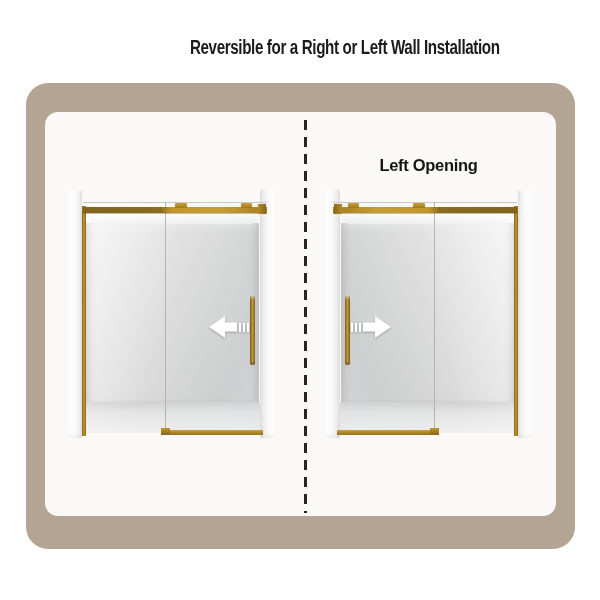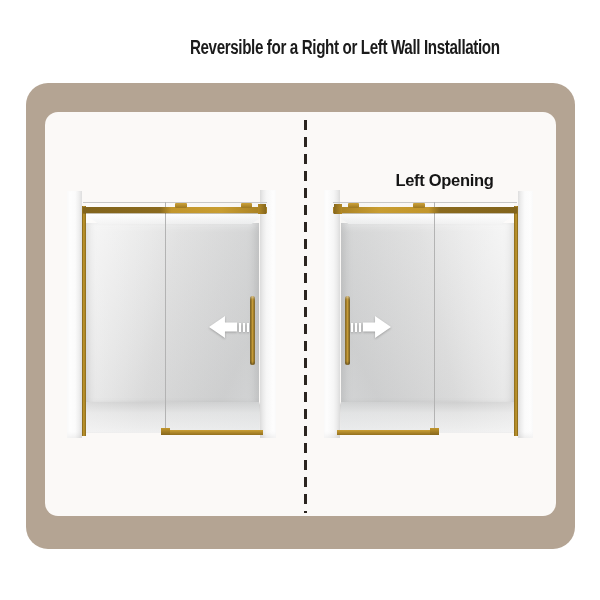--- a/index.html
+++ b/index.html
@@ -37,21 +37,21 @@
       var(--divider,#2b2520) 0px, var(--divider,#2b2520) 10px,
       transparent 10px, transparent 17px);
   }
 
   .panel-label {
     position:absolute; top:44px; text-align:center; white-space:nowrap;
     font-size:16.5px; font-weight:800; letter-spacing:-0.3px;
     color:var(--label-text,#151515);
   }
   .panel-label.right { left:0; width:256px; }
-  .panel-label.left  { left:272px; width:255px;margin-top:15px; }
+  .panel-label.left  { left:256px; width:255px; }
 
   
   .shower { position:absolute; top:78px; width:216px; height:250px; }
   .shower.pos-a { left:17px; }
   .shower.pos-b { left:277px; }
   .shower.mirror { transform:scaleX(-1); }
   .shower > .part { position:absolute; }
 
   .wall-l {
     left:5px; top:1px; width:15px; height:247px;

